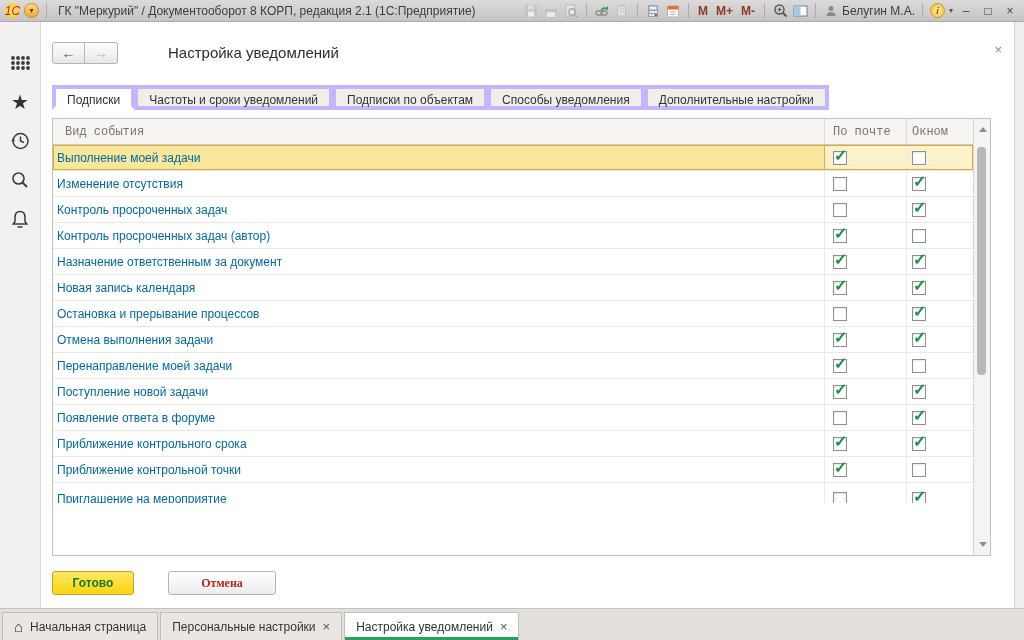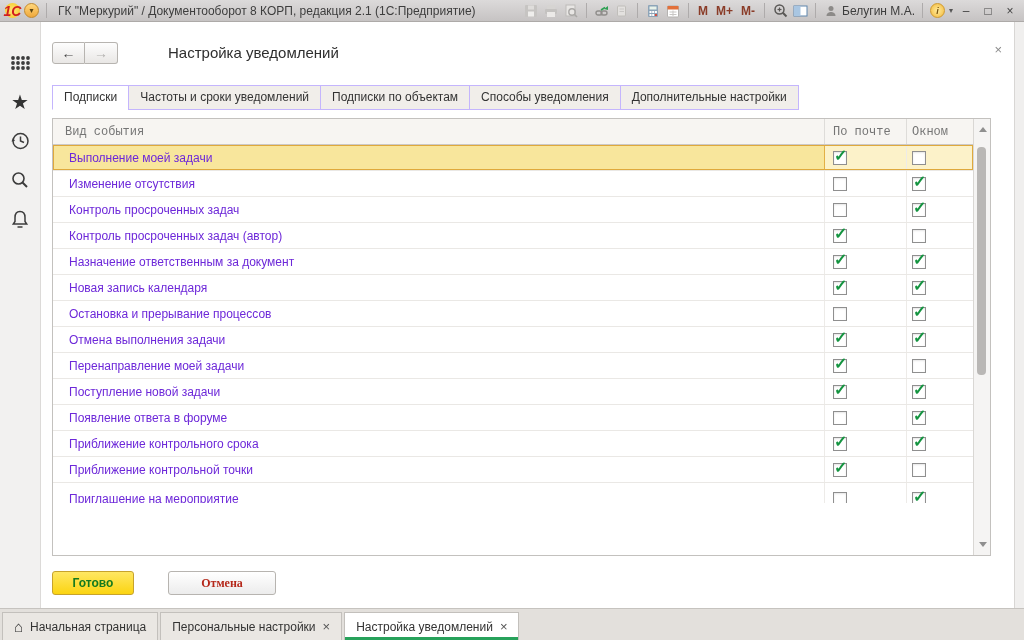--- a/index.html
+++ b/index.html
@@ -4,21 +4,21 @@
 <style>
   * { box-sizing: border-box; margin: 0; padding: 0; }
   html,body { width:1024px; height:640px; overflow:hidden; }
   body { font-family:"Liberation Sans", sans-serif; font-size:12px; color:#333; background:#fff; position:relative; }
 
   
   .titlebar { position:absolute; top:0; left:0; right:0; height:22px;
     background:linear-gradient(#dcdada,#c6c3c3); border-bottom:1px solid #adaaa8;
     display:flex; align-items:center; padding:0 5px; gap:4px; }
   .logo { width:15px; height:15px; border-radius:50%; background:radial-gradient(#ffe67c,#f6c71d);
-    color:#d21f1f; font-weight:bold; font-style:italic; font-size:14px;
+    color:#d21f1f; font-weight:normal; font-style:italic; font-size:12px;
     display:flex; align-items:center; justify-content:center; flex:none; }
   .menu-btn { width:15px; height:15px; border-radius:50%; border:1px solid #c28a2e;
     background:linear-gradient(#ffd77d,#efa83b); color:#5d4512; font-size:8px;
     display:flex; align-items:center; justify-content:center; flex:none; }
   .tb-sep { width:1px; height:15px; background:#aeabab; margin:0 3px; flex:none; }
   .tb-title { color:#3d3d3d; white-space:nowrap; margin-left:4px; }
   .tb-spacer { flex:1; }
   .tb-ico { width:16px; height:16px; display:flex; align-items:center; justify-content:center; flex:none; }
   .m-btn { font-weight:bold; color:#8a3c28; font-size:12px; padding:0 2px; flex:none; }
   .tb-user { display:flex; align-items:center; gap:3px; color:#3d3d3d; white-space:nowrap; }
@@ -44,38 +44,38 @@
   .nav-btn { width:33px; height:22px; border:1px solid #b7b4b0;
     background:linear-gradient(#fdfdfd,#e9e7e5); display:flex; align-items:center;
     justify-content:center; font-size:14px; color:#444; }
   .nav-btn.back { border-radius:3px 0 0 3px; }
   .nav-btn.fwd  { border-radius:0 3px 3px 0; border-left:none; color:#b3b1af; }
   .form-title { position:absolute; left:127px; top:22px; font-size:15px; color:#2e2e2e; }
   .form-close { position:absolute; right:22px; top:20px; color:#8a8a8a; font-size:13px; cursor:default; }
 
   
   .tabs { position:absolute; left:11px; top:63px; display:flex; }
-  .tab { height:25px; line-height:23px; padding:0 11px; border:1px solid #c4b5fd;
+  .tab { height:25px; line-height:23px; padding:0 11px; border:4px solid #c4b5fd;
     background:#f1eeea; color:#333; white-space:nowrap; }
   .tab + .tab { margin-left:-1px; }
   .tab.active { background:#fff; border-bottom-color:#fff; }
 
   
   .grid { position:absolute; left:11px; top:96px; width:939px; height:438px;
     border:1px solid #c3c1be; background:#fff; }
   .thead { position:absolute; top:0; left:0; right:17px; height:26px; display:flex;
     background:#f7f5f2; border-bottom:1px solid #ccc9c6; color:#757575;font-family:Liberation Mono, monospace; }
   .th { display:flex; align-items:center; border-right:1px solid #dedcd9; }
   .th.ev { flex:1; padding-left:12px; }
   .th.ml { width:82px; padding-left:8px; }
   .th.wn { width:66px; padding-left:5px; border-right:none; }
   .rows { position:absolute; top:26px; left:0; right:17px; bottom:0; overflow:hidden; }
   .row { display:flex; height:26px; border-bottom:1px solid #eae8e5; position:relative; }
   .cell { display:flex; align-items:center; }
-  .c-ev { flex:1; padding-left:16px; border-right:1px solid #edebe8; color:#6d28d9; }
+  .c-ev { flex:1; padding-left:4px; border-right:1px solid #edebe8; color:#0369a1; }
   .c-ml { width:82px; padding-left:8px; border-right:1px solid #edebe8; }
   .c-wn { width:66px; padding-left:5px; }
   .cb { width:14px; height:14px; border:1px solid #8f8f8f; background:#fff;
     position:relative; box-shadow:inset 0 1px 2px rgba(0,0,0,.10); flex:none; }
   .cb.checked::after { content:"✓"; position:absolute; left:0; top:-6px;
     font-size:16px; font-weight:bold; color:#149440; }
   .row.selected { background:#fcf2c9; }
   .row.selected .c-ev { background:#f8e69c; border-right-color:#e2b045; }
   .row.selected::after { content:""; position:absolute; inset:0;
     border:1px solid #dfa93c; pointer-events:none; }

